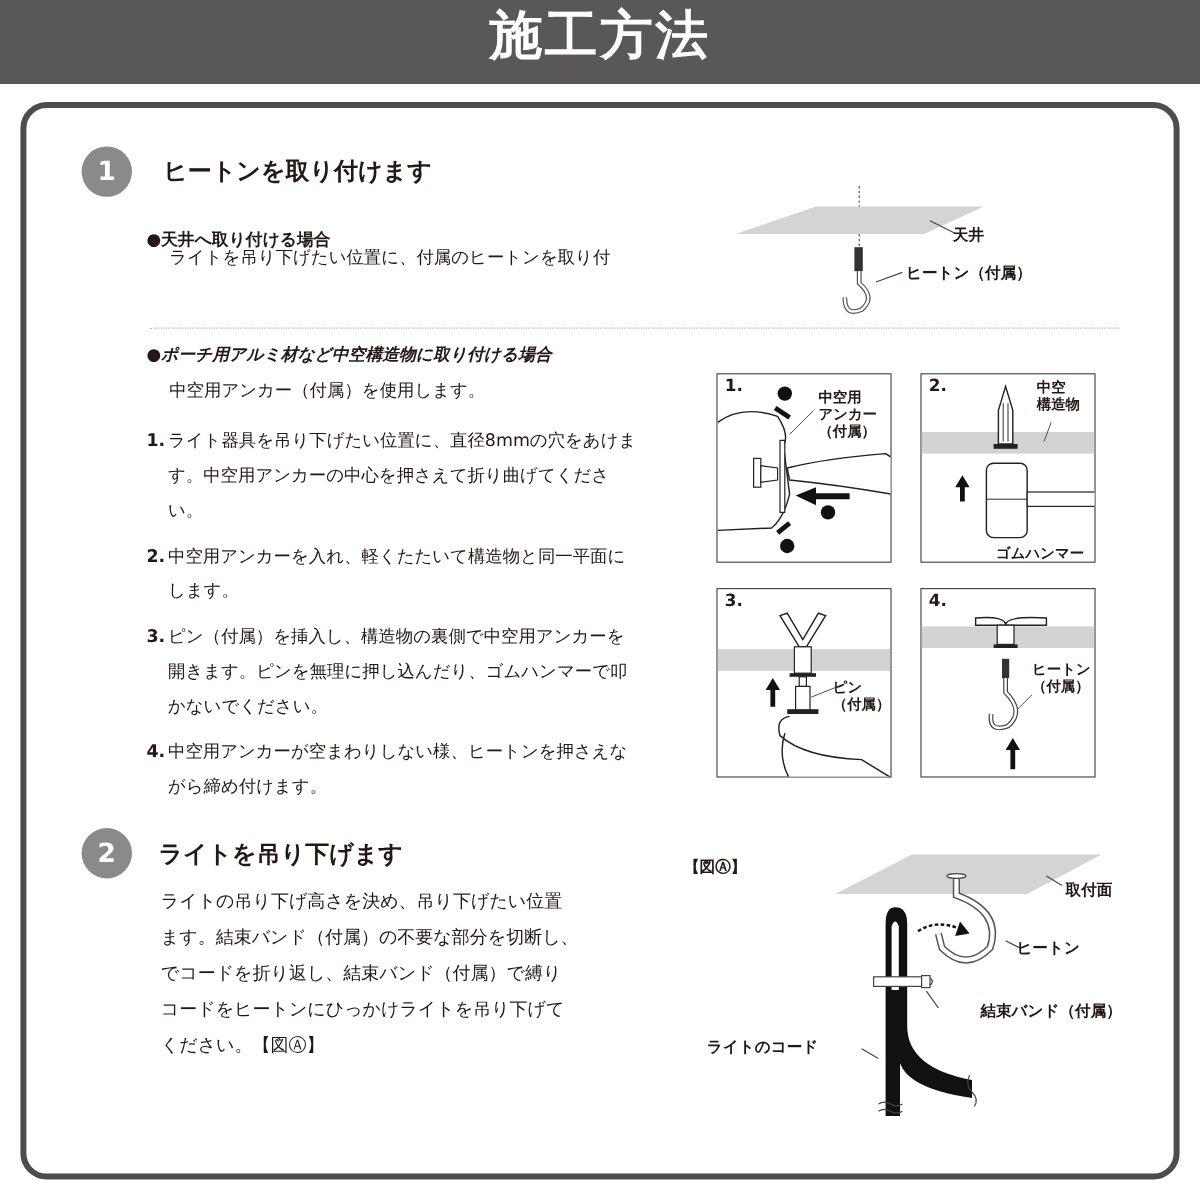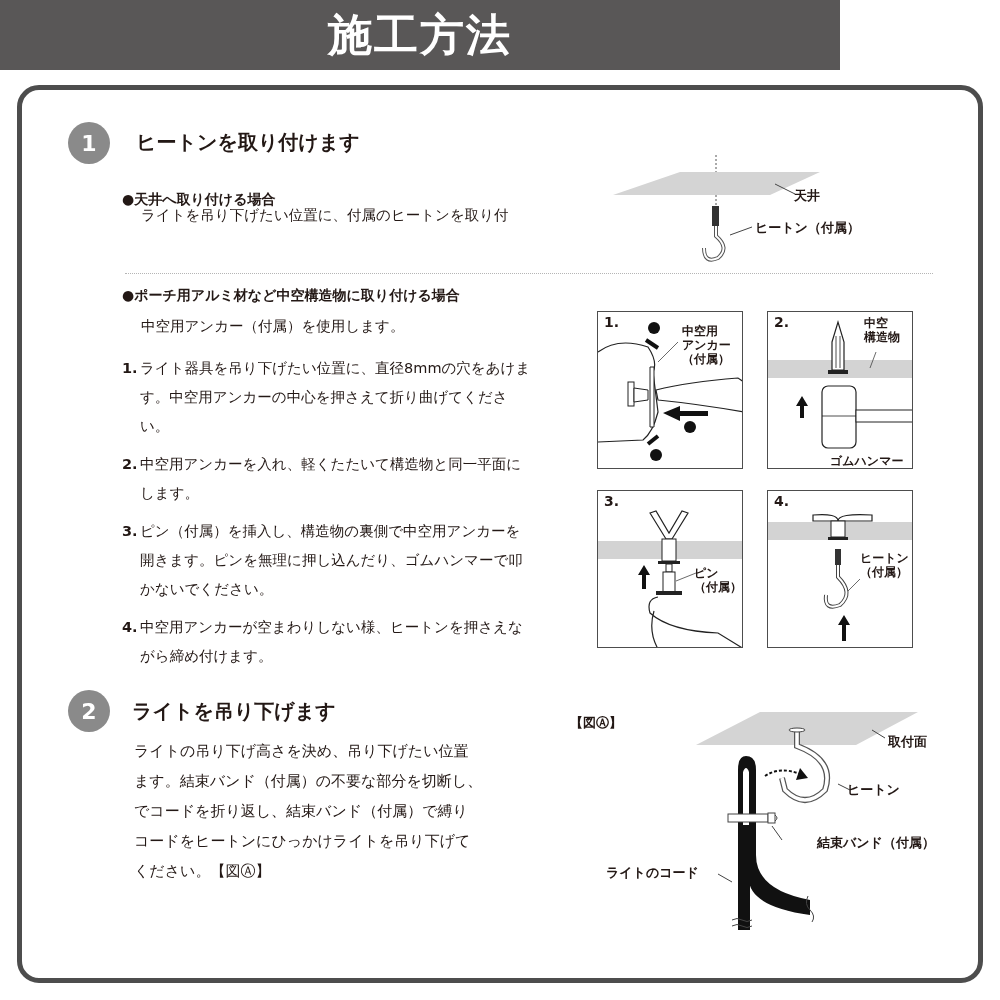--- a/index.html
+++ b/index.html
@@ -1,21 +1,21 @@
 <!DOCTYPE html>
 <html><head>
 <meta charset="utf-8">
 <style>
   * { margin: 0; padding: 0; box-sizing: border-box; }
   html, body { width: 1000px; height: 1000px; background: #ffffff; overflow: hidden; }
   body { font-family: "DejaVu Sans", "Liberation Sans", sans-serif; color: #231815; position: relative; }
 
   .header-bar {
-    position: absolute; left: 0; top: 0; width: 840px; height: 70px;
-    background: #595757; display: flex; align-items: center; justify-content: center;
+    position: absolute; left: 0; top: 0; width: 1000px; height: 70px;
+    background: #595757; display: flex; justify-content: center;
   }
   .header-title { color: #ffffff; font-size: 44px; font-weight: bold; letter-spacing: 2px; }
 
   .panel {
     position: absolute; left: 17px; top: 85px; width: 966px; height: 898px;
     border: 5px solid #4d4d4d; border-radius: 22px; background: #fff;
   }
 
   .step-circle {
     position: absolute; width: 42px; height: 42px; border-radius: 50%;
@@ -71,21 +71,21 @@
   <rect x="112" y="56" width="7" height="20" fill="#333"></rect>
   <path d="M116 76 L116 86 Q130 98 118 108 Q104 114 104 98" fill="none" stroke="#555" stroke-width="4"></path>
   <path d="M116 76 L116 86 Q130 98 118 108 Q104 114 104 98" fill="none" stroke="#fff" stroke-width="2"></path>
   <line x1="130" y1="85" x2="152" y2="77" stroke="#444" stroke-width="1"></line>
 </svg>
 <div class="diagram-label" style="left:794px; top:187px;">天井</div>
 <div class="diagram-label" style="left:755px; top:219px;">ヒートン（付属）</div>
 
 <div class="dotted-divider"></div>
 
-<div class="sub-head" style="left:122px; top:287px;">●ポーチ用アルミ材など中空構造物に取り付ける場合</div>
+<div class="sub-head" style="left:122px; top:287px;font-style:italic;">●ポーチ用アルミ材など中空構造物に取り付ける場合</div>
 <div class="body-text" style="left:141px; top:312px;">中空用アンカー（付属）を使用します。</div>
 
 <div class="num-list" style="top:354px;">
   <div class="num-item">
     <span class="n">1.</span>
     <span class="t">ライト器具を吊り下げたい位置に、直径8mmの穴をあけます。中空用アンカーの中心を押さえて折り曲げてください。</span>
   </div>
   <div class="num-item">
     <span class="n">2.</span>
     <span class="t">中空用アンカーを入れ、軽くたたいて構造物と同一平面にします。</span>
@@ -212,13 +212,13 @@
   <path d="M215 115 Q219 118 215 121" fill="none" stroke="#444"></path>
   <line x1="212" y1="126" x2="222" y2="140" stroke="#444" stroke-width="1"></line>
   <line x1="158" y1="174" x2="172" y2="182" stroke="#444" stroke-width="1"></line>
   <path d="M172 220 Q177 217 182 220 Q187 223 192 220" fill="none" stroke="#444"></path>
   <path d="M172 226 Q177 223 182 226 Q187 229 192 226" fill="none" stroke="#444"></path>
   <path d="M248 196 Q244 204 250 210 Q256 216 252 222" fill="none" stroke="#444"></path>
 </svg>
 <div class="diagram-label" style="left:888px; top:733px;">取付面</div>
 <div class="diagram-label" style="left:847px; top:781px;">ヒートン</div>
 <div class="diagram-label" style="left:780px; top:834px;padding-left:37px;">結束バンド（付属）</div>
-<div class="diagram-label" style="left:606px; top:864px;">ライトのコード</div>
+<div class="diagram-label" style="left:589px; top:864px;">ライトのコード</div>
 
 </body></html>

